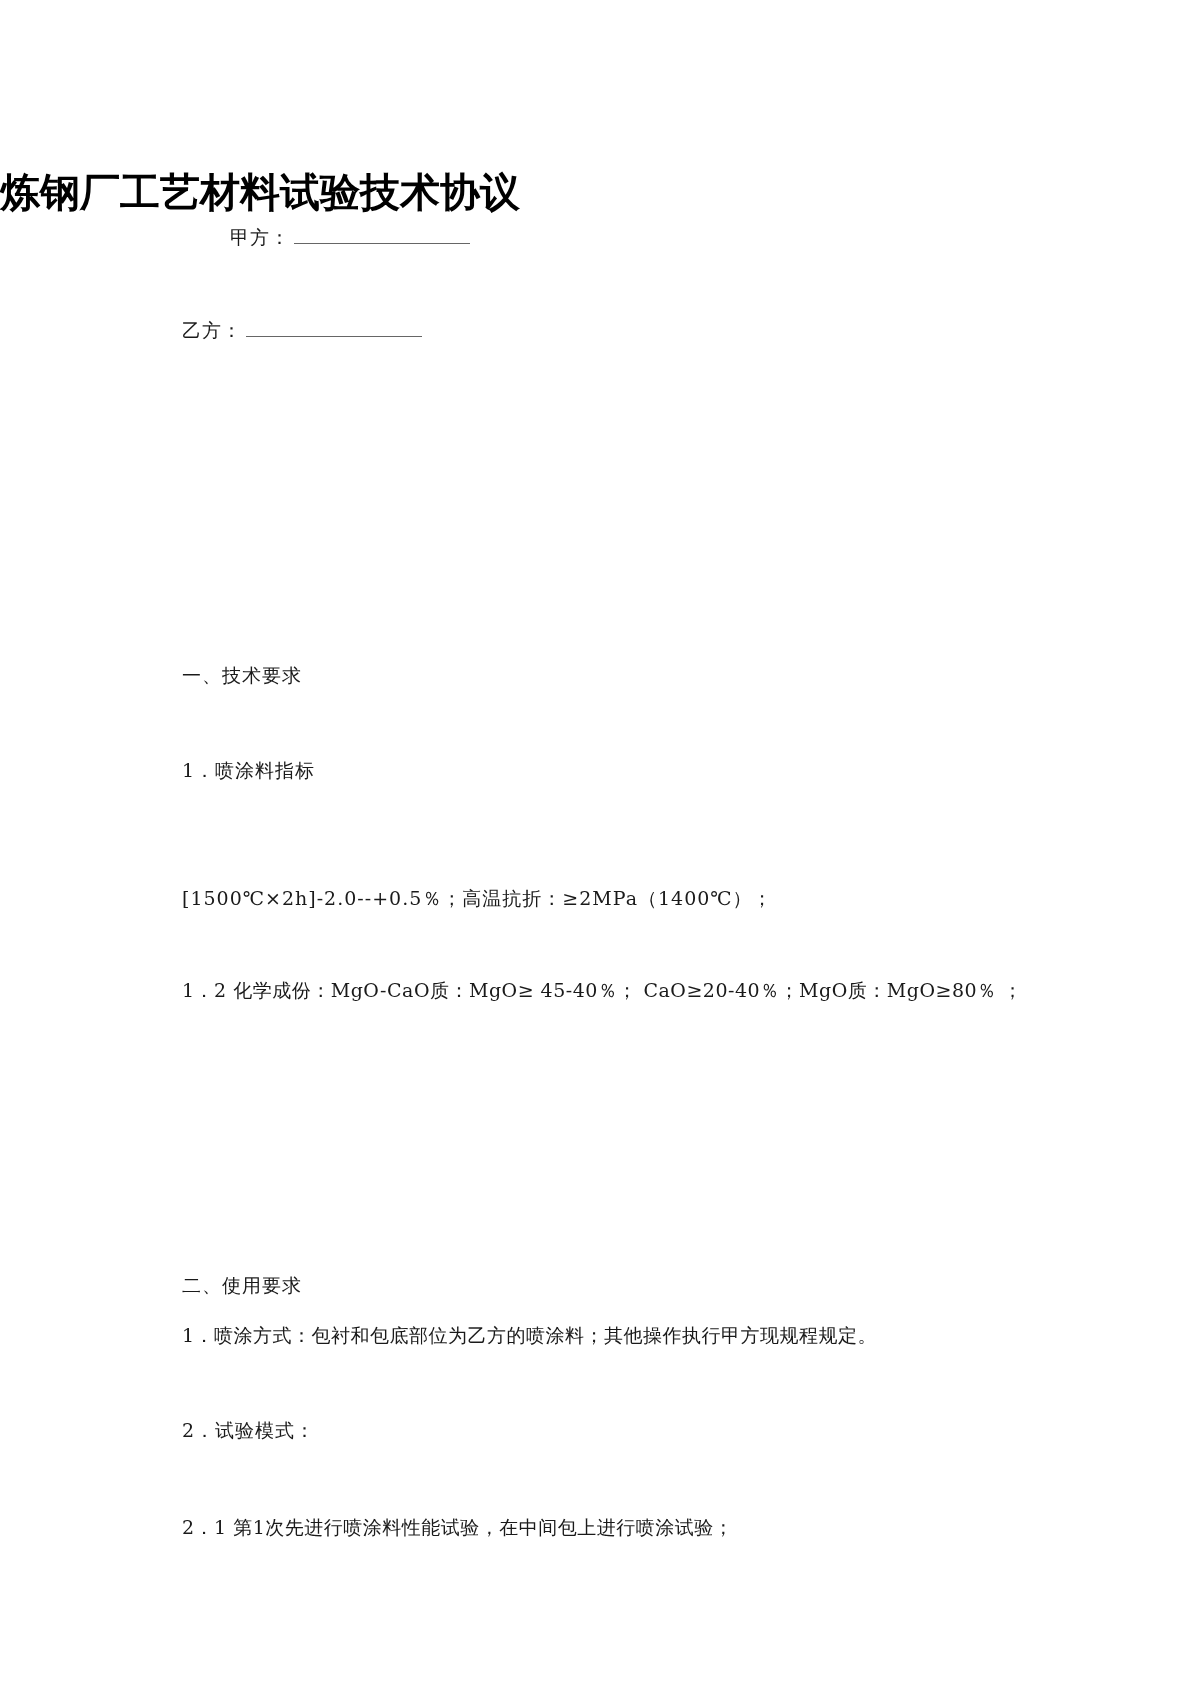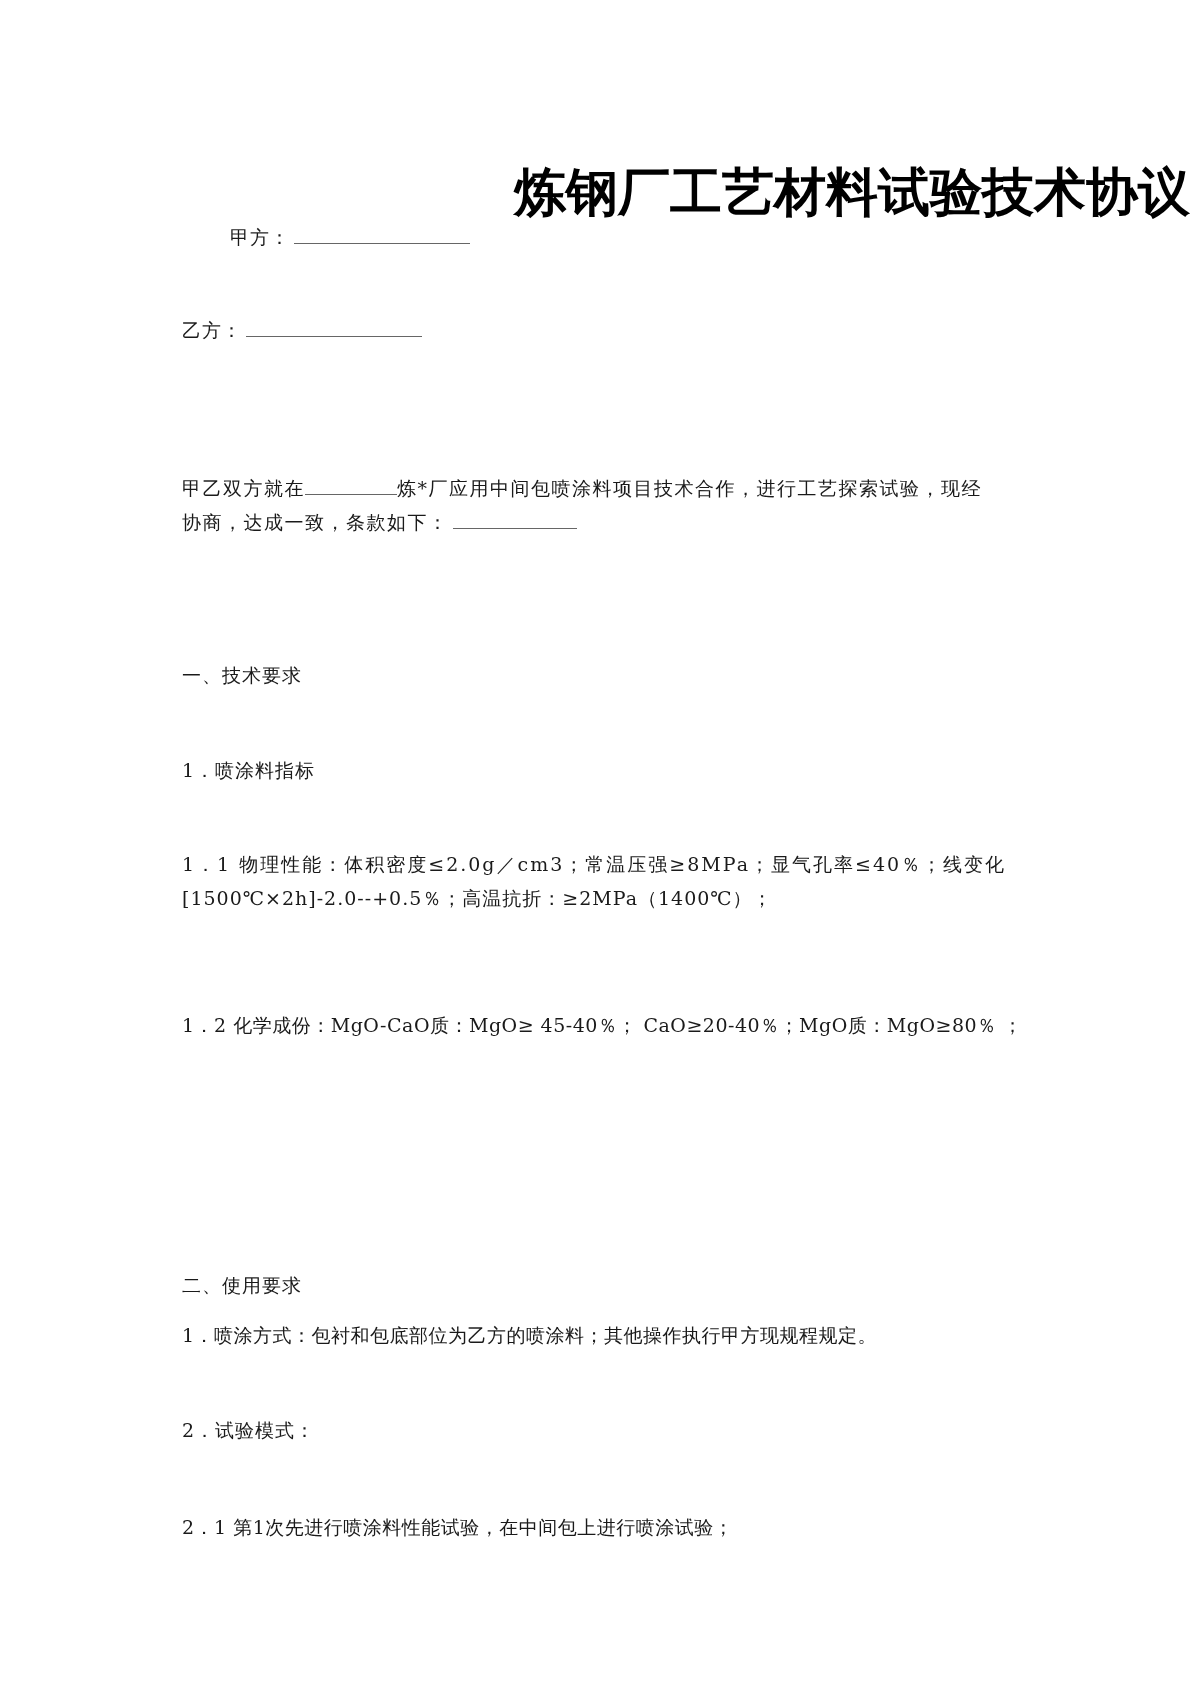--- a/index.html
+++ b/index.html
@@ -1,49 +1,44 @@
 <!DOCTYPE html>
 <html><head>
 <meta charset="utf-8">
 <style>
   html, body { margin: 0; padding: 0; background: #ffffff; }
   body { width: 1190px; height: 1683px; position: relative; overflow: hidden;
          font-family: "DejaVu Serif", "Liberation Serif", serif; color: #1a1a1a; }
   .page { position: absolute; left: 0; top: 0; width: 1190px; height: 1683px; }
-  .title { position: absolute; left: 0; width: 1190px; top: 166px; text-align: right;
+  .title { position: absolute; left: 0; width: 1190px; top: 166px; text-align: left;
            font-family: "DejaVu Sans", "Liberation Sans", sans-serif; font-weight: bold;
-           font-size: 52px; line-height: 52px; color: #000; letter-spacing: 0px; }
+           font-size: 40px; line-height: 52px; color: #000; letter-spacing: 0px; }
   .line { position: absolute; left: 182px; font-size: 19px; line-height: 26px; white-space: nowrap; letter-spacing: 1px; }
   .blank { display: inline-block; border-bottom: 1px solid #666; vertical-align: baseline; height: 1px; margin-left: 4px; }
   .para { position: absolute; left: 182px; width: 826px; font-size: 19px; line-height: 34px; letter-spacing: 1.5px; }
 </style>
 </head>
 <body>
 
 <div class="page">
 
   <div class="title">炼钢厂工艺材料试验技术协议</div>
 
   <div class="line" style="top:224px;margin-left:48px;">
     <span>甲方：</span><span class="blank" style="width:176px;"></span>
   </div>
 
   <div class="line" style="top:317px;">
     <span>乙方：</span><span class="blank" style="width:176px;"></span>
   </div>
 
-  <div class="para" style="top:471px;">
-    <span>甲乙双方就在</span><span class="blank" style="width:92px; margin-left:0;"></span><span>炼*厂应用中间包喷涂料项目技术合作，进行工艺探索试验，现经</span><br>
-    <span>协商，达成一致，条款如下：</span><span class="blank" style="width:124px;"></span>
-  </div>
 
   <div class="line" style="top:662px;">一、技术要求</div>
   <div class="line" style="top:757px;">1．喷涂料指标</div>
-  <div class="line" style="top:851px; letter-spacing:2px;">1．1 物理性能：体积密度≤2.0g／cm3；常温压强≥8MPa；显气孔率≤40％；线变化</div>
   <div class="line" style="top:885px;">[1500℃×2h]-2.0--+0.5％；高温抗折：≥2MPa（1400℃）；</div>
-  <div class="line" style="top:1012px; letter-spacing:0.5px;">1．2 化学成份：MgO-CaO质：MgO≥ 45-40％； CaO≥20-40％；MgO质：MgO≥80％ ；</div>
+  <div class="line" style="top:977px; letter-spacing:0.5px;">1．2 化学成份：MgO-CaO质：MgO≥ 45-40％； CaO≥20-40％；MgO质：MgO≥80％ ；</div>
 
   <div class="line" style="top:1227px;margin-top:45px;">二、使用要求</div>
   <div class="line" style="top:1322px; letter-spacing:0.5px;">1．喷涂方式：包衬和包底部位为乙方的喷涂料；其他操作执行甲方现规程规定。</div>
   <div class="line" style="top:1417px;">2．试验模式：</div>
   <div class="line" style="top:1514px; letter-spacing:0.5px;">2．1 第1次先进行喷涂料性能试验，在中间包上进行喷涂试验；</div>
 
 </div>
 
 </body></html>

